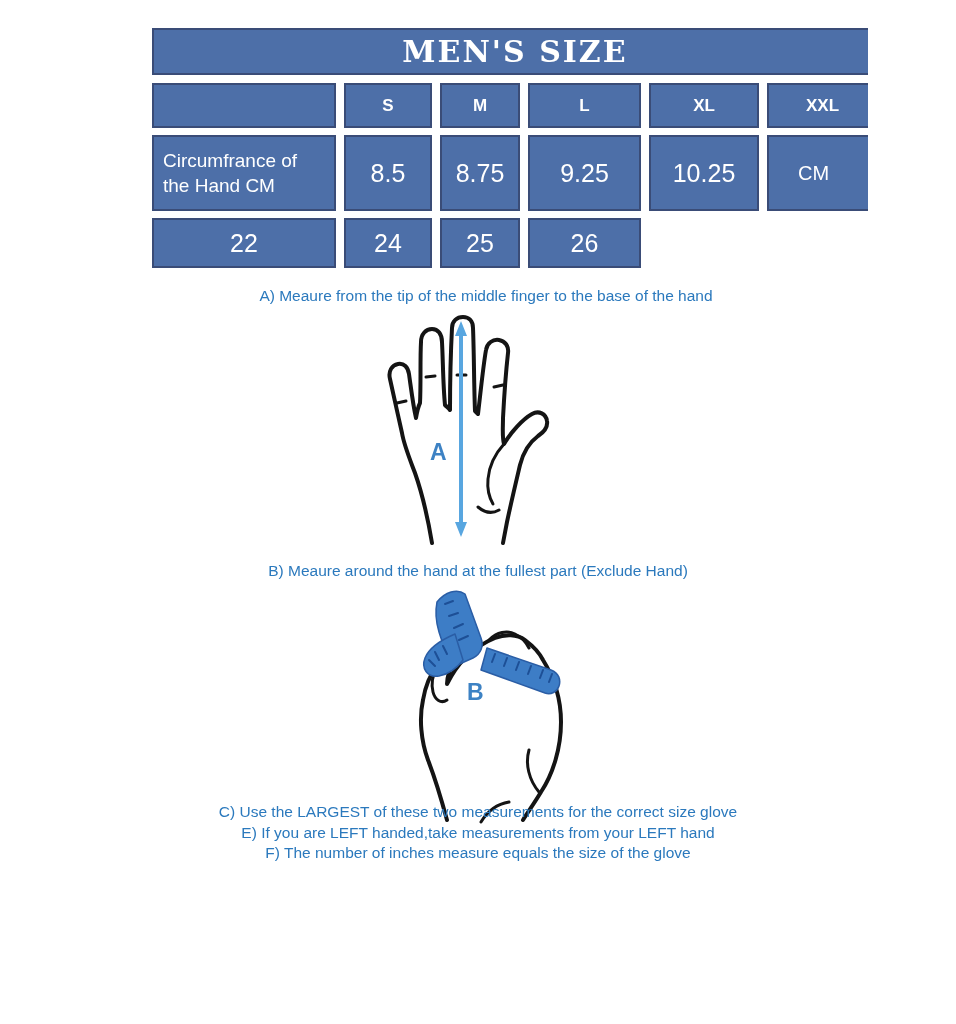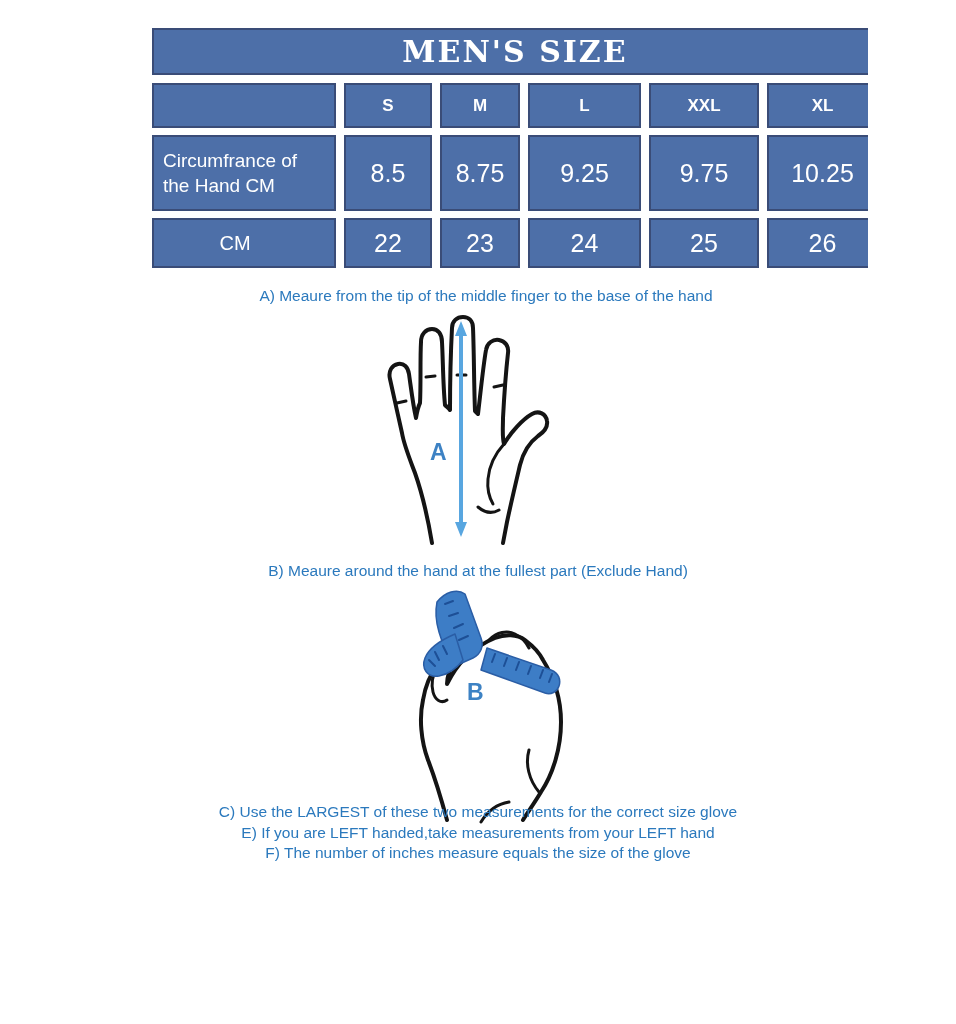--- a/index.html
+++ b/index.html
@@ -114,33 +114,31 @@
 <div class="page">
 
   <div class="size-table">
     <div class="title-cell">MEN'S SIZE</div>
     <div class="grid">
 
       <div class="cell"></div>
       <div class="cell size-header">S</div>
       <div class="cell size-header">M</div>
       <div class="cell size-header">L</div>
+      <div class="cell size-header">XL</div>
       <div class="cell size-header">XXL</div>
-      <div class="cell size-header">XL</div>
 
       <div class="cell row-label">Circumfrance of the Hand CM</div>
       <div class="cell value">8.5</div>
       <div class="cell value">8.75</div>
       <div class="cell value">9.25</div>
-      <div class="cell value">9.75</div>
       <div class="cell value">10.25</div>
 
       <div class="cell row-label row-label-center" style="justify-content:center; padding-left:0;">CM</div>
       <div class="cell value">22</div>
-      <div class="cell value">23</div>
       <div class="cell value">24</div>
       <div class="cell value">25</div>
       <div class="cell value">26</div>
     </div>
   </div>
 
   <div class="instruction instr-a">A) Meaure from the tip of the middle finger to the base of the hand</div>
 
   <div class="hand-a-box">
     <svg width="175" height="230" viewBox="0 0 175 230" xmlns="http://www.w3.org/2000/svg">

